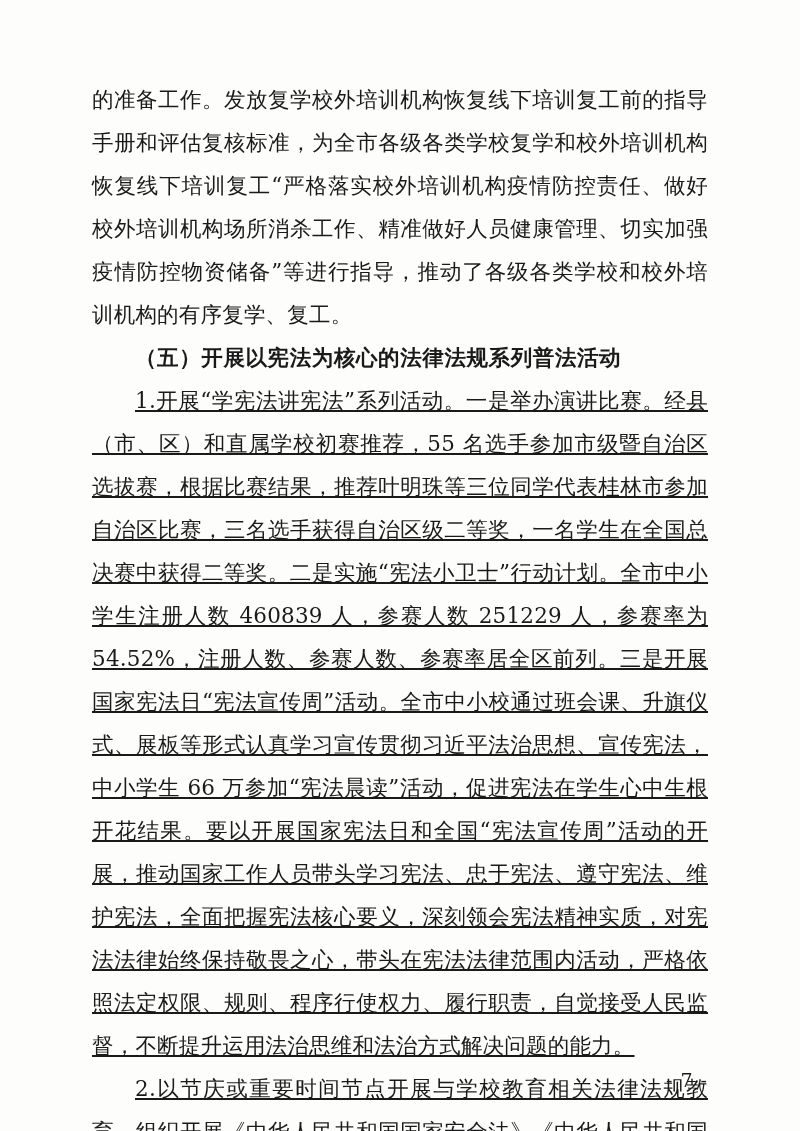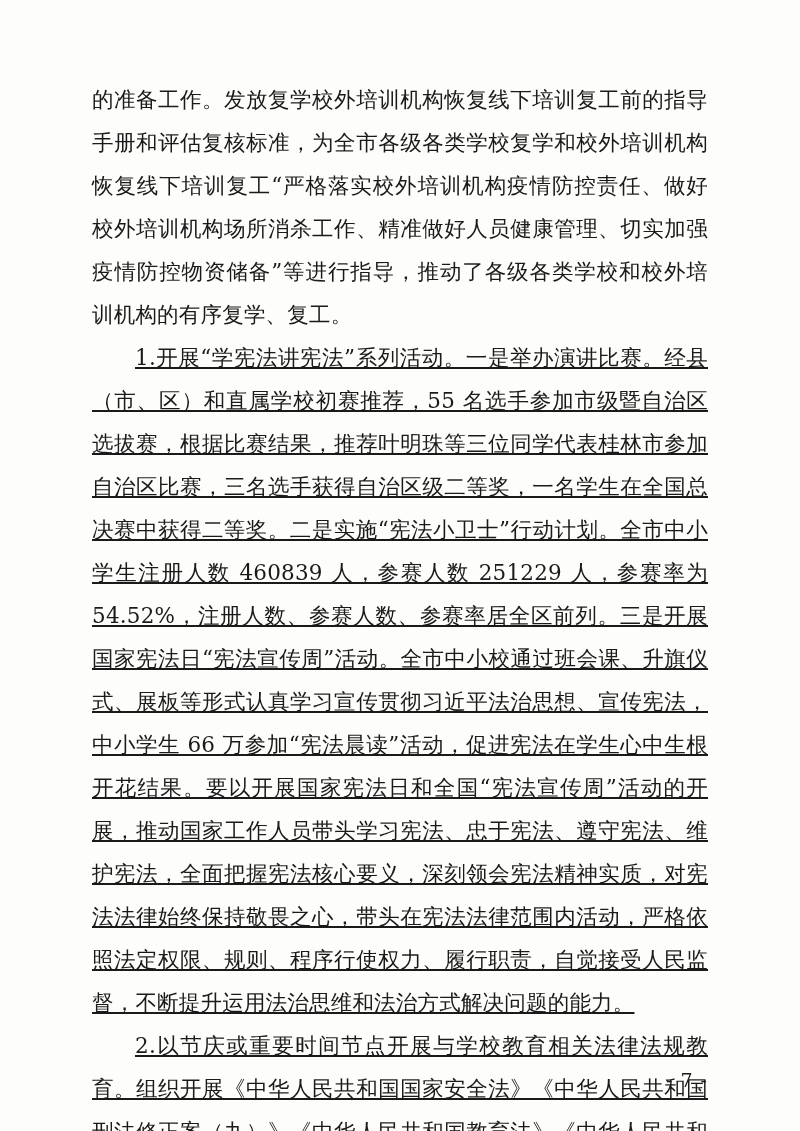--- a/index.html
+++ b/index.html
@@ -55,17 +55,18 @@
     letter-spacing: 1px;
     color: #1a1a1a;
   }
 </style>
 </head>
 <body>
 
 <div class="page">
   <div class="doc-body">
     <p class="para-cont">的准备工作。发放复学校外培训机构恢复线下培训复工前的指导手册和评估复核标准，为全市各级各类学校复学和校外培训机构恢复线下培训复工“严格落实校外培训机构疫情防控责任、做好校外培训机构场所消杀工作、精准做好人员健康管理、切实加强疫情防控物资储备”等进行指导，推动了各级各类学校和校外培训机构的有序复学、复工。</p>
+    <p class="heading-sub">（五）开展以宪法为核心的法律法规系列普法活动</p>
     <p class="para-indent">1.开展“学宪法讲宪法”系列活动。一是举办演讲比赛。经县（市、区）和直属学校初赛推荐，55 名选手参加市级暨自治区选拔赛，根据比赛结果，推荐叶明珠等三位同学代表桂林市参加自治区比赛，三名选手获得自治区级二等奖，一名学生在全国总决赛中获得二等奖。二是实施“宪法小卫士”行动计划。全市中小学生注册人数 460839 人，参赛人数 251229 人，参赛率为 54.52%，注册人数、参赛人数、参赛率居全区前列。三是开展国家宪法日“宪法宣传周”活动。全市中小校通过班会课、升旗仪式、展板等形式认真学习宣传贯彻习近平法治思想、宣传宪法，中小学生 66 万参加“宪法晨读”活动，促进宪法在学生心中生根开花结果。要以开展国家宪法日和全国“宪法宣传周”活动的开展，推动国家工作人员带头学习宪法、忠于宪法、遵守宪法、维护宪法，全面把握宪法核心要义，深刻领会宪法精神实质，对宪法法律始终保持敬畏之心，带头在宪法法律范围内活动，严格依照法定权限、规则、程序行使权力、履行职责，自觉接受人民监督，不断提升运用法治思维和法治方式解决问题的能力。</p>
     <p class="para-indent">2.以节庆或重要时间节点开展与学校教育相关法律法规教育。组织开展《中华人民共和国国家安全法》《中华人民共和国刑法修正案（九）》《中华人民共和国教育法》《中华人民共和国民办教育促进法》《未成年人保护法》《高等教育自学考试暂行条例》</p>
   </div>
   <div class="page-number">- 7 -</div>
 </div>
 
 </body></html>

